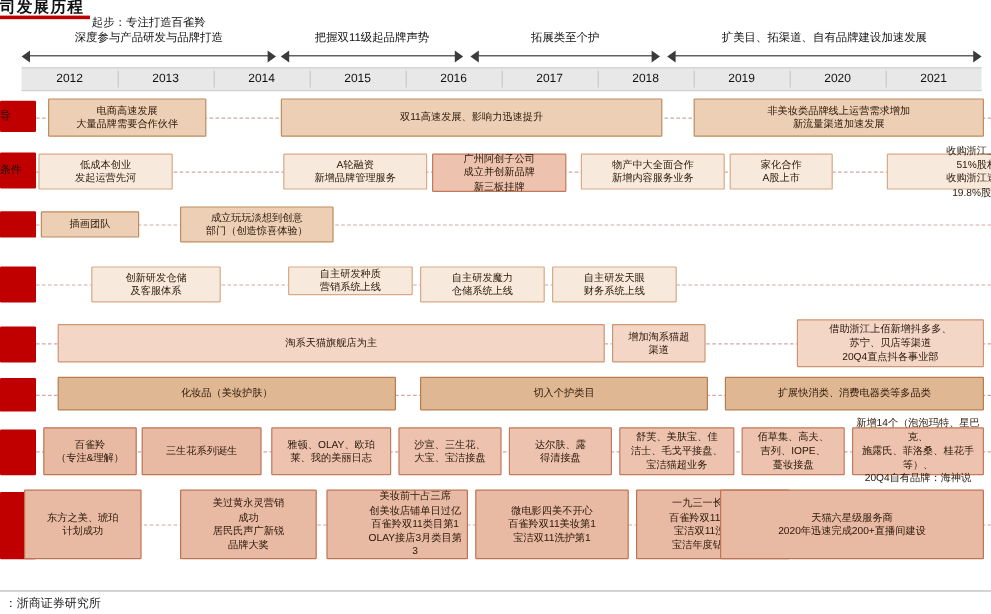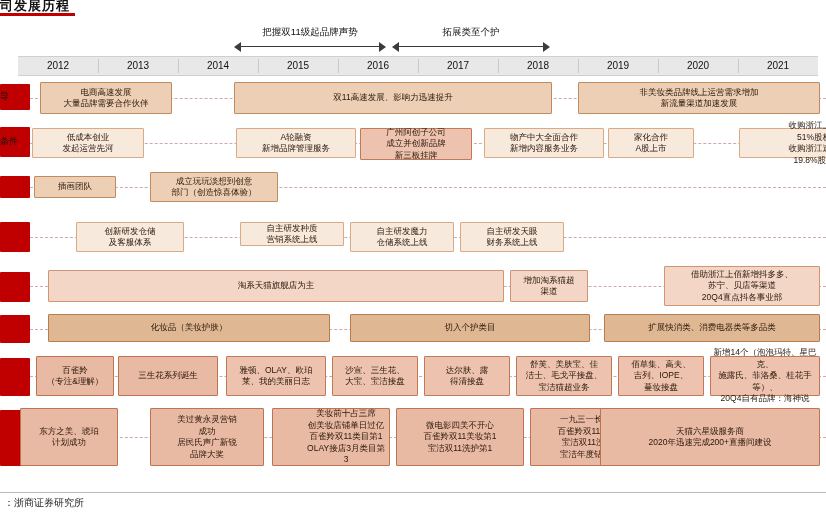--- a/index.html
+++ b/index.html
@@ -173,39 +173,56 @@
 </style>
 </head>
 <body>
 
 <div class="page">
 
   <div class="title">司发展历程</div>
   <div class="title-underline"></div>
 
   <div class="phase-band">
+    <div class="phase" style="left:0px;width:212px;">
+      <div class="ln1">起步：专注打造百雀羚</div>
+      <div class="ln2">深度参与产品研发与品牌打造</div>
+      <div class="arrow-row" style="left:0;top:28px;width:212px;">
+        <div class="arrow-head-l"></div>
+        <div class="arrow-line"></div>
+        <div class="arrow-head-r"></div>
+      </div>
+    </div>
 
     <div class="phase" style="left:216px;width:152px;top:12px;">
       <div class="ln1">把握双11级起品牌声势</div>
       <div class="arrow-row" style="left:0;top:16px;width:152px;">
         <div class="arrow-head-l"></div>
         <div class="arrow-line"></div>
         <div class="arrow-head-r"></div>
       </div>
     </div>
 
     <div class="phase" style="left:374px;width:158px;top:12px;text-align:center;">
       <div class="ln1">拓展类至个护</div>
       <div class="arrow-row" style="left:0;top:16px;width:158px;">
         <div class="arrow-head-l"></div>
         <div class="arrow-line"></div>
         <div class="arrow-head-r"></div>
       </div>
     </div>
 
+    <div class="phase" style="left:538px;width:262px;top:12px;">
+      <div class="ln1">扩美目、拓渠道、自有品牌建设加速发展</div>
+      <div class="arrow-row" style="left:0;top:16px;width:262px;">
+        <div class="arrow-head-l"></div>
+        <div class="arrow-line"></div>
+        <div class="arrow-head-r"></div>
+      </div>
+    </div>
   </div>
 
   <div class="year-axis" id="year-axis">
       <div class="year-cell" style="left: 0px; width: 80px;">2012</div>
       <div class="year-cell" style="left: 80px; width: 80px;">2013</div>
       <div class="year-sep" style="left: 80px;"></div>
       <div class="year-cell" style="left: 160px; width: 80px;">2014</div>
       <div class="year-sep" style="left: 160px;"></div>
       <div class="year-cell" style="left: 240px; width: 80px;">2015</div>
       <div class="year-sep" style="left: 240px;"></div>

